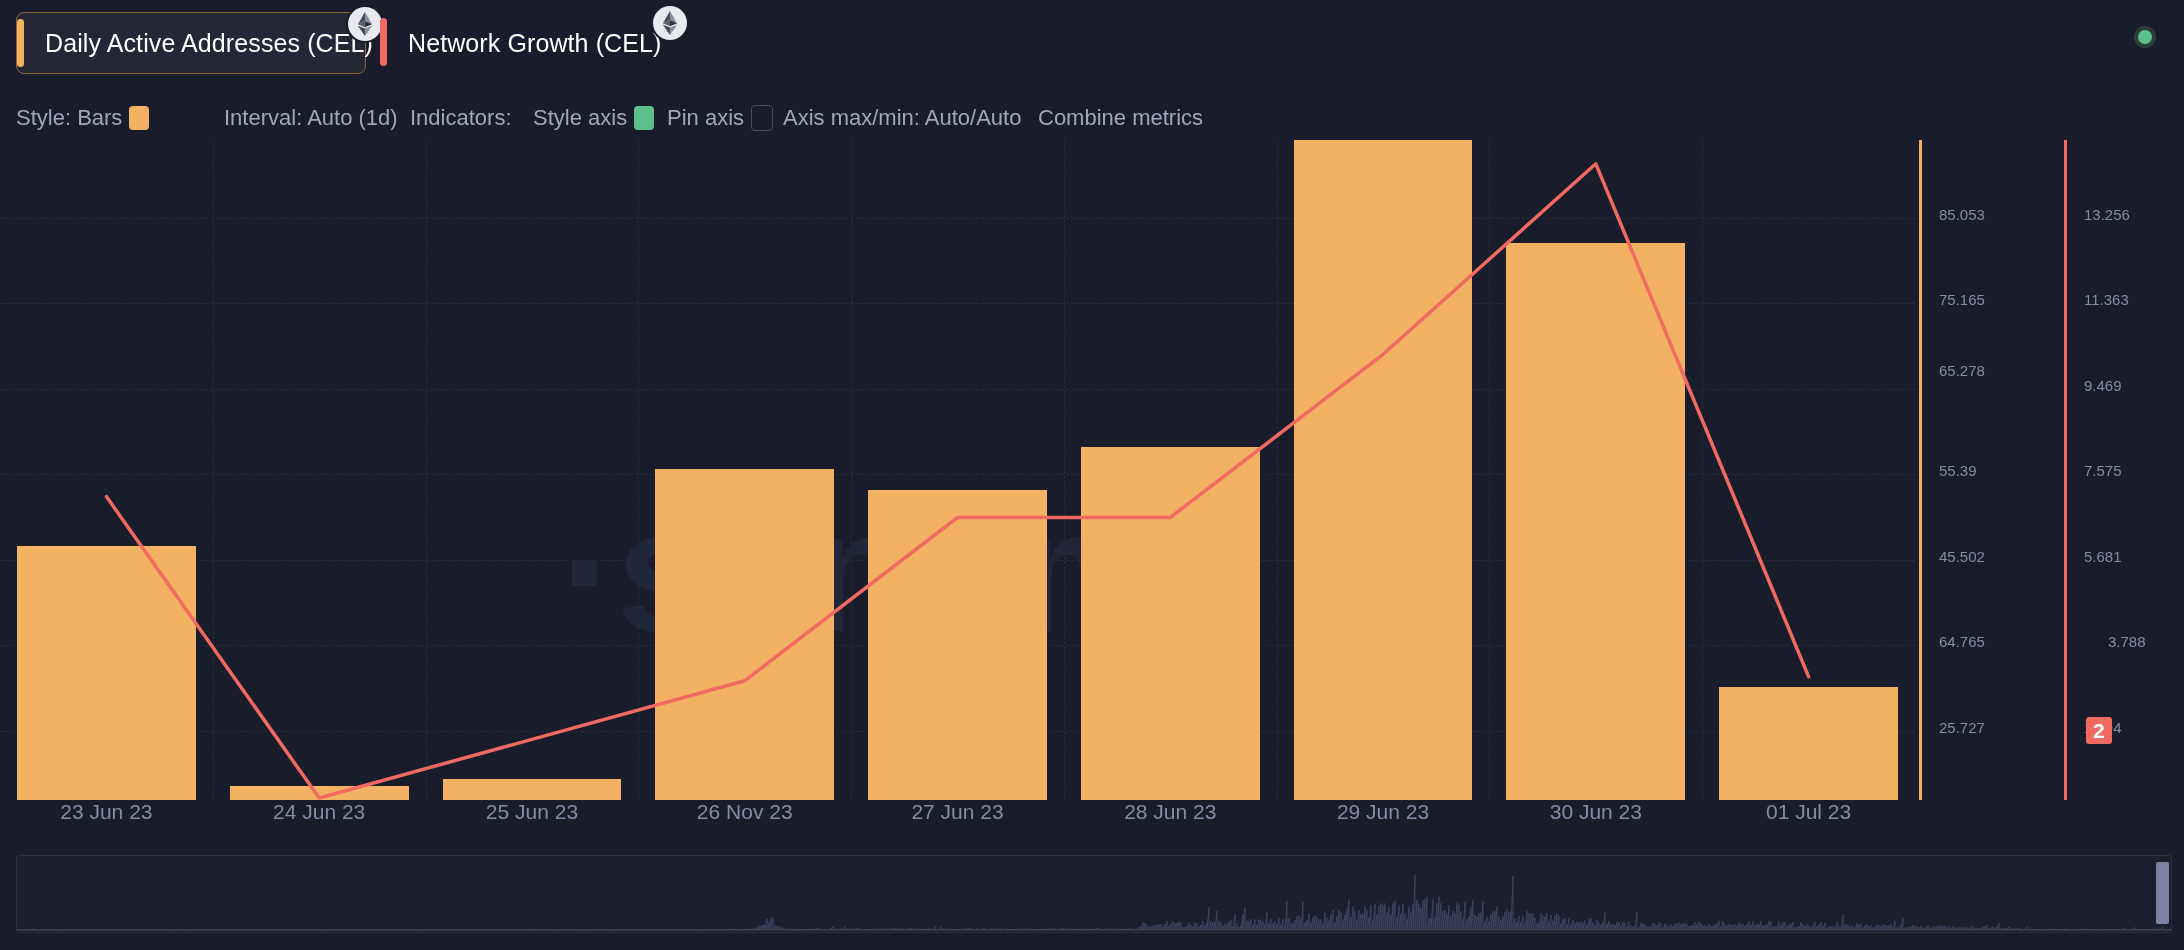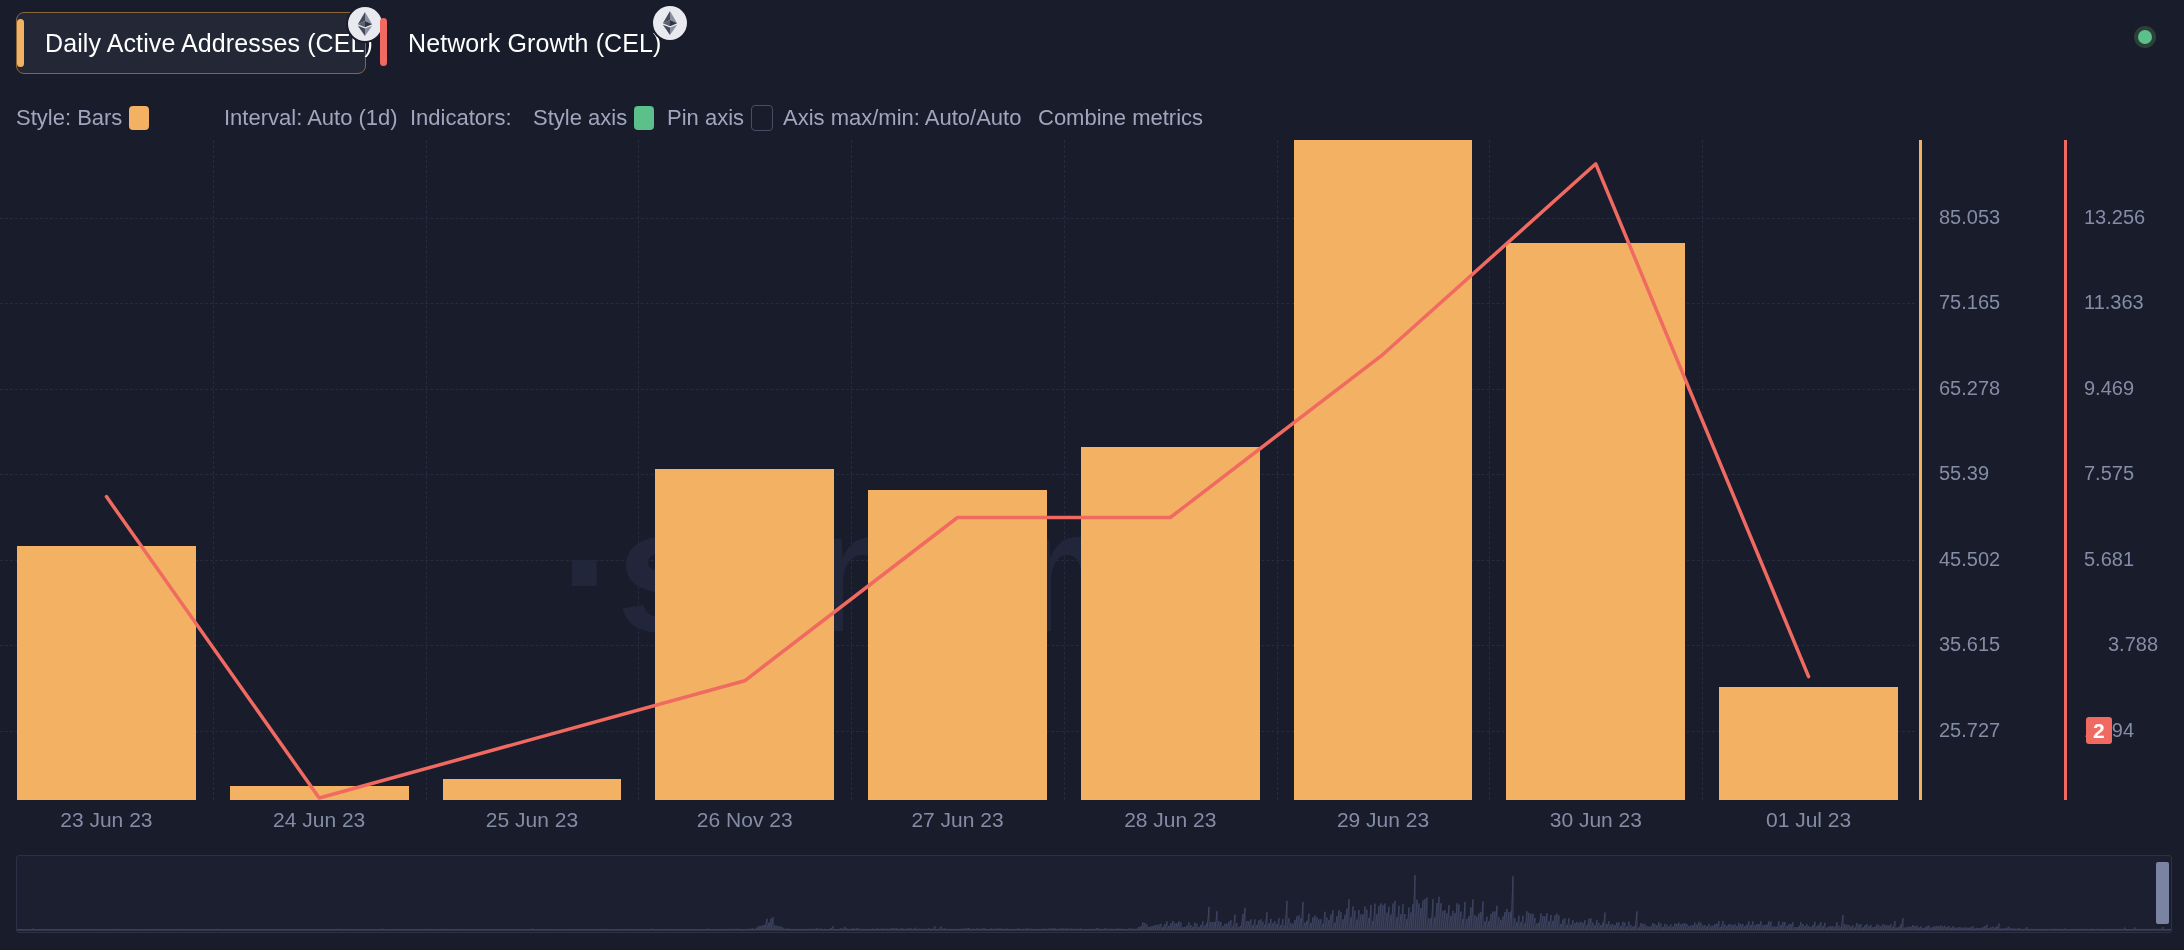--- a/index.html
+++ b/index.html
@@ -110,41 +110,40 @@
   .bar {
     position: absolute; bottom: 0;
     background: #f3b263;
   }
   #linelayer { position: absolute; inset: 0; }
 
   
   .axisline { position: absolute; width: 3px; }
   .axis-tick {
     position: absolute;
-    font-size: 20px; color: #848ca6;
+    font-size: 15px; color: #848ca6;
     white-space: nowrap;
   }
   .badge {
     position: absolute;
     font-size: 21px; font-weight: bold;
     color: #ffffff;
     border-radius: 3px;
     padding: 3px 7px;
     line-height: 1;
   }
   .badge.red    { background: #f06a61; }
 
   
   #xaxis { position: absolute; left: 0; top: 800px; width: 2184px; height: 36px; }
   .xlab {
     position: absolute; top: 0;
     font-size: 21px; color: #848ca6;
     transform: translateX(-50%);
     white-space: nowrap;
-    margin-top: 8px;
   }
 
   
   #navigator {
     position: absolute; left: 16px; top: 855px;
     width: 2156px; height: 78px;
     border: 1px solid #2b3046;
     border-radius: 3px;
     background: #1b1f30;
     overflow: hidden;
@@ -269,24 +268,24 @@
       <polyline id="nline" fill="none" stroke="#f06a61" stroke-width="3.5" stroke-linejoin="round" stroke-linecap="round" points="106.4,356.6 319.2,658.0 531.9,599.4 744.7,540.8 957.5,377.5 1170.3,377.5 1383.1,214.3 1595.8,23.8 1808.6,536.6"></polyline>
     </svg>
 
     <div class="axisline" id="axis-orange" style="left:1919px; top:-20px; height:680px; background:#f3b263;"></div>
     <div class="axisline" id="axis-red" style="left:2064px; top:-20px; height:680px; background:#f06a61;"></div>
 
     <div id="ticks-orange">
         <span class="axis-tick" style="left: 1939px; top: -20px;">94.94</span>
         <span class="axis-tick" style="left: 1939px; top: 65.5px;">85.053</span>
         <span class="axis-tick" style="left: 1939px; top: 151px;">75.165</span>
-        <span class="axis-tick" style="left: 1939px; top: 237px; text-align: right;">65.278</span>
+        <span class="axis-tick" style="left: 1939px; top: 222px; text-align: right;">65.278</span>
         <span class="axis-tick" style="left: 1939px; top: 322px;">55.39</span>
         <span class="axis-tick" style="left: 1939px; top: 407.5px;">45.502</span>
-        <span class="axis-tick" style="left: 1939px; top: 493px;">35.615</span>
+        <span class="axis-tick" style="left: 1939px; top: 493px;">64.765</span>
         <span class="axis-tick" style="left: 1939px; top: 578.5px;">25.727</span>
       </div>
     <div id="ticks-red">
         <span class="axis-tick" style="left: 2084px; top: -20px;">15.15</span>
         <span class="axis-tick" style="left: 2084px; top: 65.5px;">13.256</span>
         <span class="axis-tick" style="left: 2084px; top: 151px;">11.363</span>
         <span class="axis-tick" style="left: 2084px; top: 236.5px;">9.469</span>
         <span class="axis-tick" style="left: 2084px; top: 322px;">7.575</span>
         <span class="axis-tick" style="left: 2084px; top: 407.5px;">5.681</span>
         <span class="axis-tick" style="left: 2084px; top: 493px; margin-left: 24px;">3.788</span>

